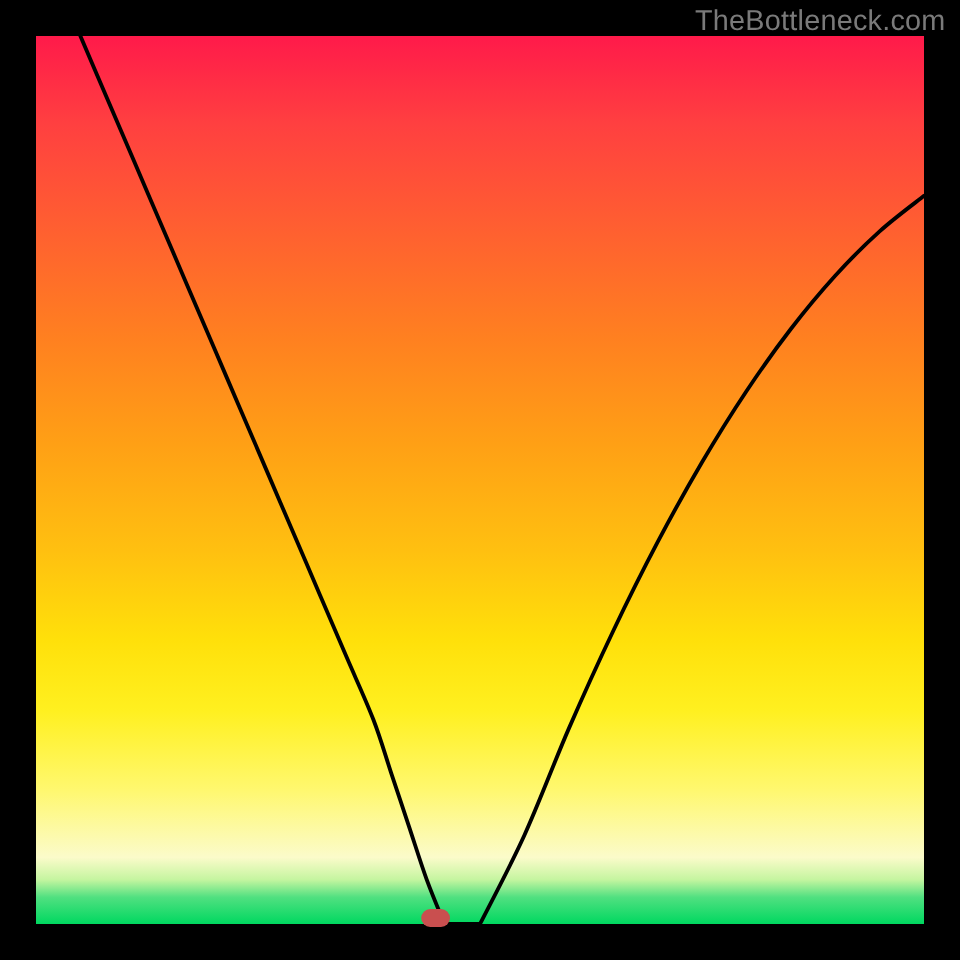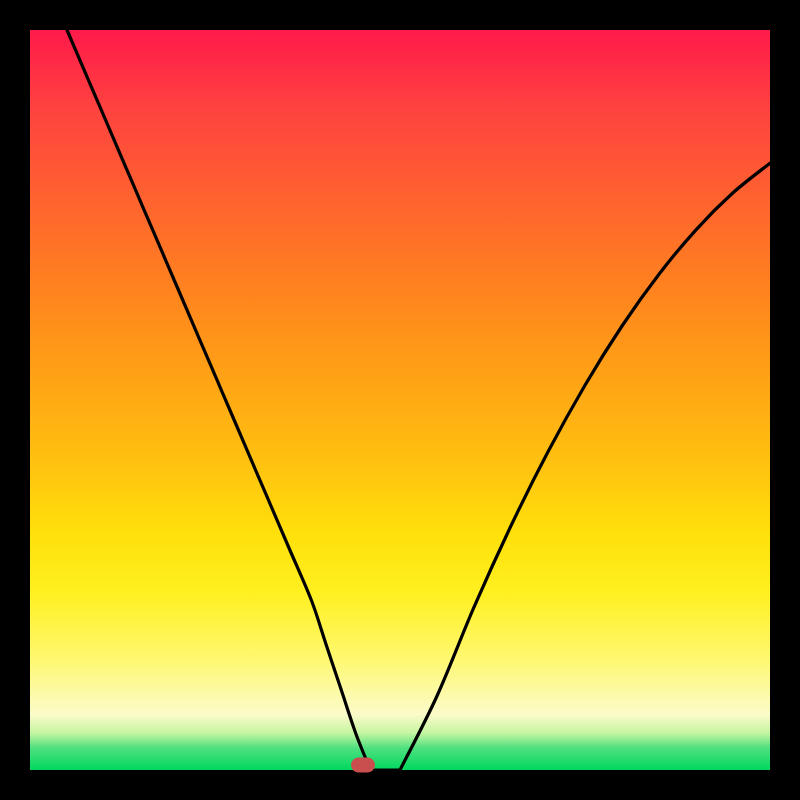--- a/index.html
+++ b/index.html
@@ -67,20 +67,21 @@
     background: #c94f4f;
     border-radius: 8px;
     transform: translate(-50%, -50%);
   }
 </style>
 </head>
 <body>
 
 <div class="frame">
 
+  <div class="watermark">TheBottleneck.com</div>
 
   <div class="plot-area">
 
     <svg class="curve" viewBox="0 0 740 740" preserveAspectRatio="none">
       <path id="curve-path" d="M 37.00 0.00 C 40.70 8.63, 51.80 34.53, 59.20 51.80 C 66.60 69.07, 74.00 86.33, 81.40 103.60 C 88.80 120.87, 96.20 138.13, 103.60 155.40 C 111.00 172.67, 118.40 189.93, 125.80 207.20 C 133.20 224.47, 140.60 241.73, 148.00 259.00 C 155.40 276.27, 162.80 293.53, 170.20 310.80 C 177.60 328.07, 185.00 345.33, 192.40 362.60 C 199.80 379.87, 207.20 397.13, 214.60 414.40 C 222.00 431.67, 229.40 448.93, 236.80 466.20 C 244.20 483.47, 251.60 500.73, 259.00 518.00 C 266.40 535.27, 275.03 553.77, 281.20 569.80 C 287.37 585.83, 291.07 599.40, 296.00 614.20 C 300.93 629.00, 305.87 643.80, 310.80 658.60 C 315.73 673.40, 320.67 689.43, 325.60 703.00 C 330.53 716.57, 337.93 733.83, 340.40 740.00 L 370.00 740.00 C 376.17 727.67, 394.67 693.13, 407.00 666.00 C 419.33 638.87, 431.67 605.57, 444.00 577.20 C 456.33 548.83, 468.67 521.70, 481.00 495.80 C 493.33 469.90, 505.67 445.23, 518.00 421.80 C 530.33 398.37, 542.67 376.17, 555.00 355.20 C 567.33 334.23, 579.67 314.50, 592.00 296.00 C 604.33 277.50, 616.67 260.23, 629.00 244.20 C 641.33 228.17, 653.67 213.37, 666.00 199.80 C 678.33 186.23, 690.67 173.90, 703.00 162.80 C 715.33 151.70, 733.83 138.13, 740.00 133.20" fill="none" stroke="#000000" stroke-width="3.2" stroke-linejoin="round" stroke-linecap="round"></path>
     </svg>
 
     <div id="marker" class="marker" style="left: 333px; top: 735px; background: rgb(201, 79, 79);"></div>
 
   </div>

